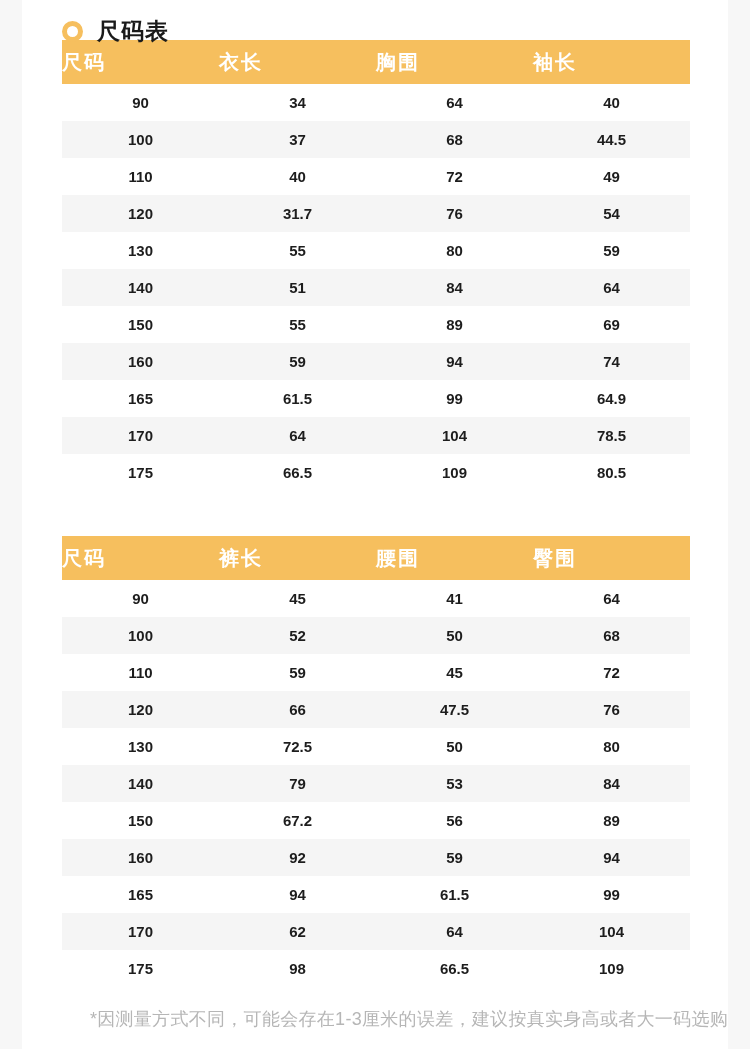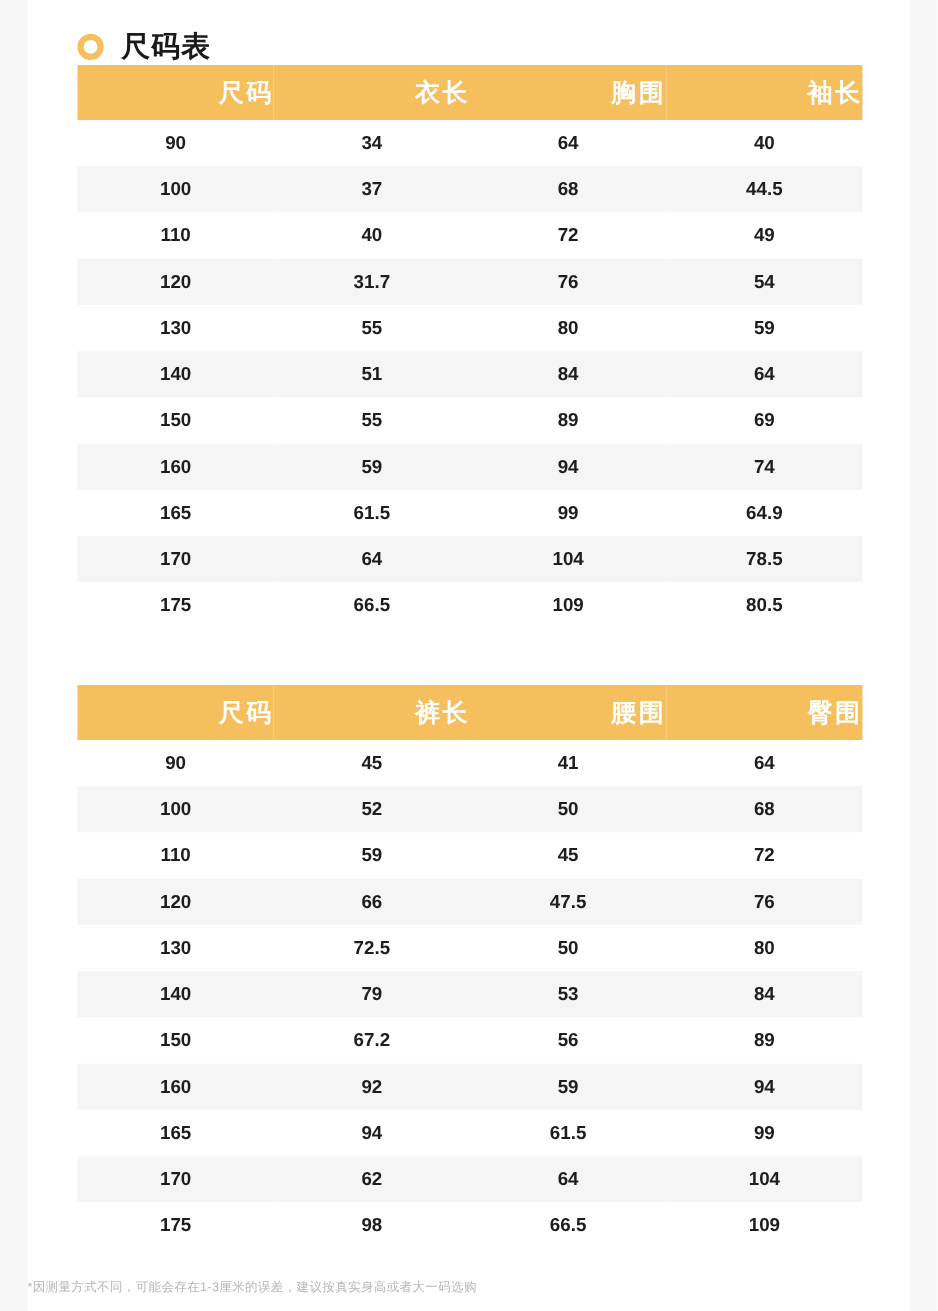--- a/index.html
+++ b/index.html
@@ -23,21 +23,21 @@
     width: 706px;
     height: 1049px;
     background: #ffffff;
   }
 
   
   .section-title {
     display: flex;
     align-items: center;
     padding: 22px 0 0 40px;
-    height: 52px;
+    height: 40px;
     box-sizing: border-box;
   }
   .ring-icon {
     width: 21px;
     height: 21px;
     border-radius: 50%;
     border: 5px solid #f6bf5e;
     box-sizing: border-box;
     flex: 0 0 auto;
   }
@@ -63,43 +63,43 @@
   .size-table col {
     width: 25%;
   }
   .size-table thead th {
     background: #f6bf5e;
     color: #ffffff;
     font-size: 20px;
     font-weight: 700;
     letter-spacing: 2px;
     height: 44px;
-    text-align: right;
+    text-align: left;
     vertical-align: middle;
     padding: 0;
   }
   .size-table tbody td {
     height: 37px;
     text-align: center;
     vertical-align: middle;
     font-size: 15px;
     font-weight: 700;
     color: #1d1d1d;
     padding: 0;
   }
   .size-table tbody tr:nth-child(odd)  td { background: #ffffff; }
   .size-table tbody tr:nth-child(even) td { background: #f5f5f5; }
 
   .table-gap { height: 45px; }
 
   
   .footnote {
     margin-top: 22px;
-    text-align: left;
-    font-size: 10px;
+    text-align: right;
+    font-size: 18px;
     color: #b6b6b6;
     letter-spacing: 0.3px;
     line-height: 20px;
   }
 </style>
 </head>
 <body>
 
 <div class="page">
 

